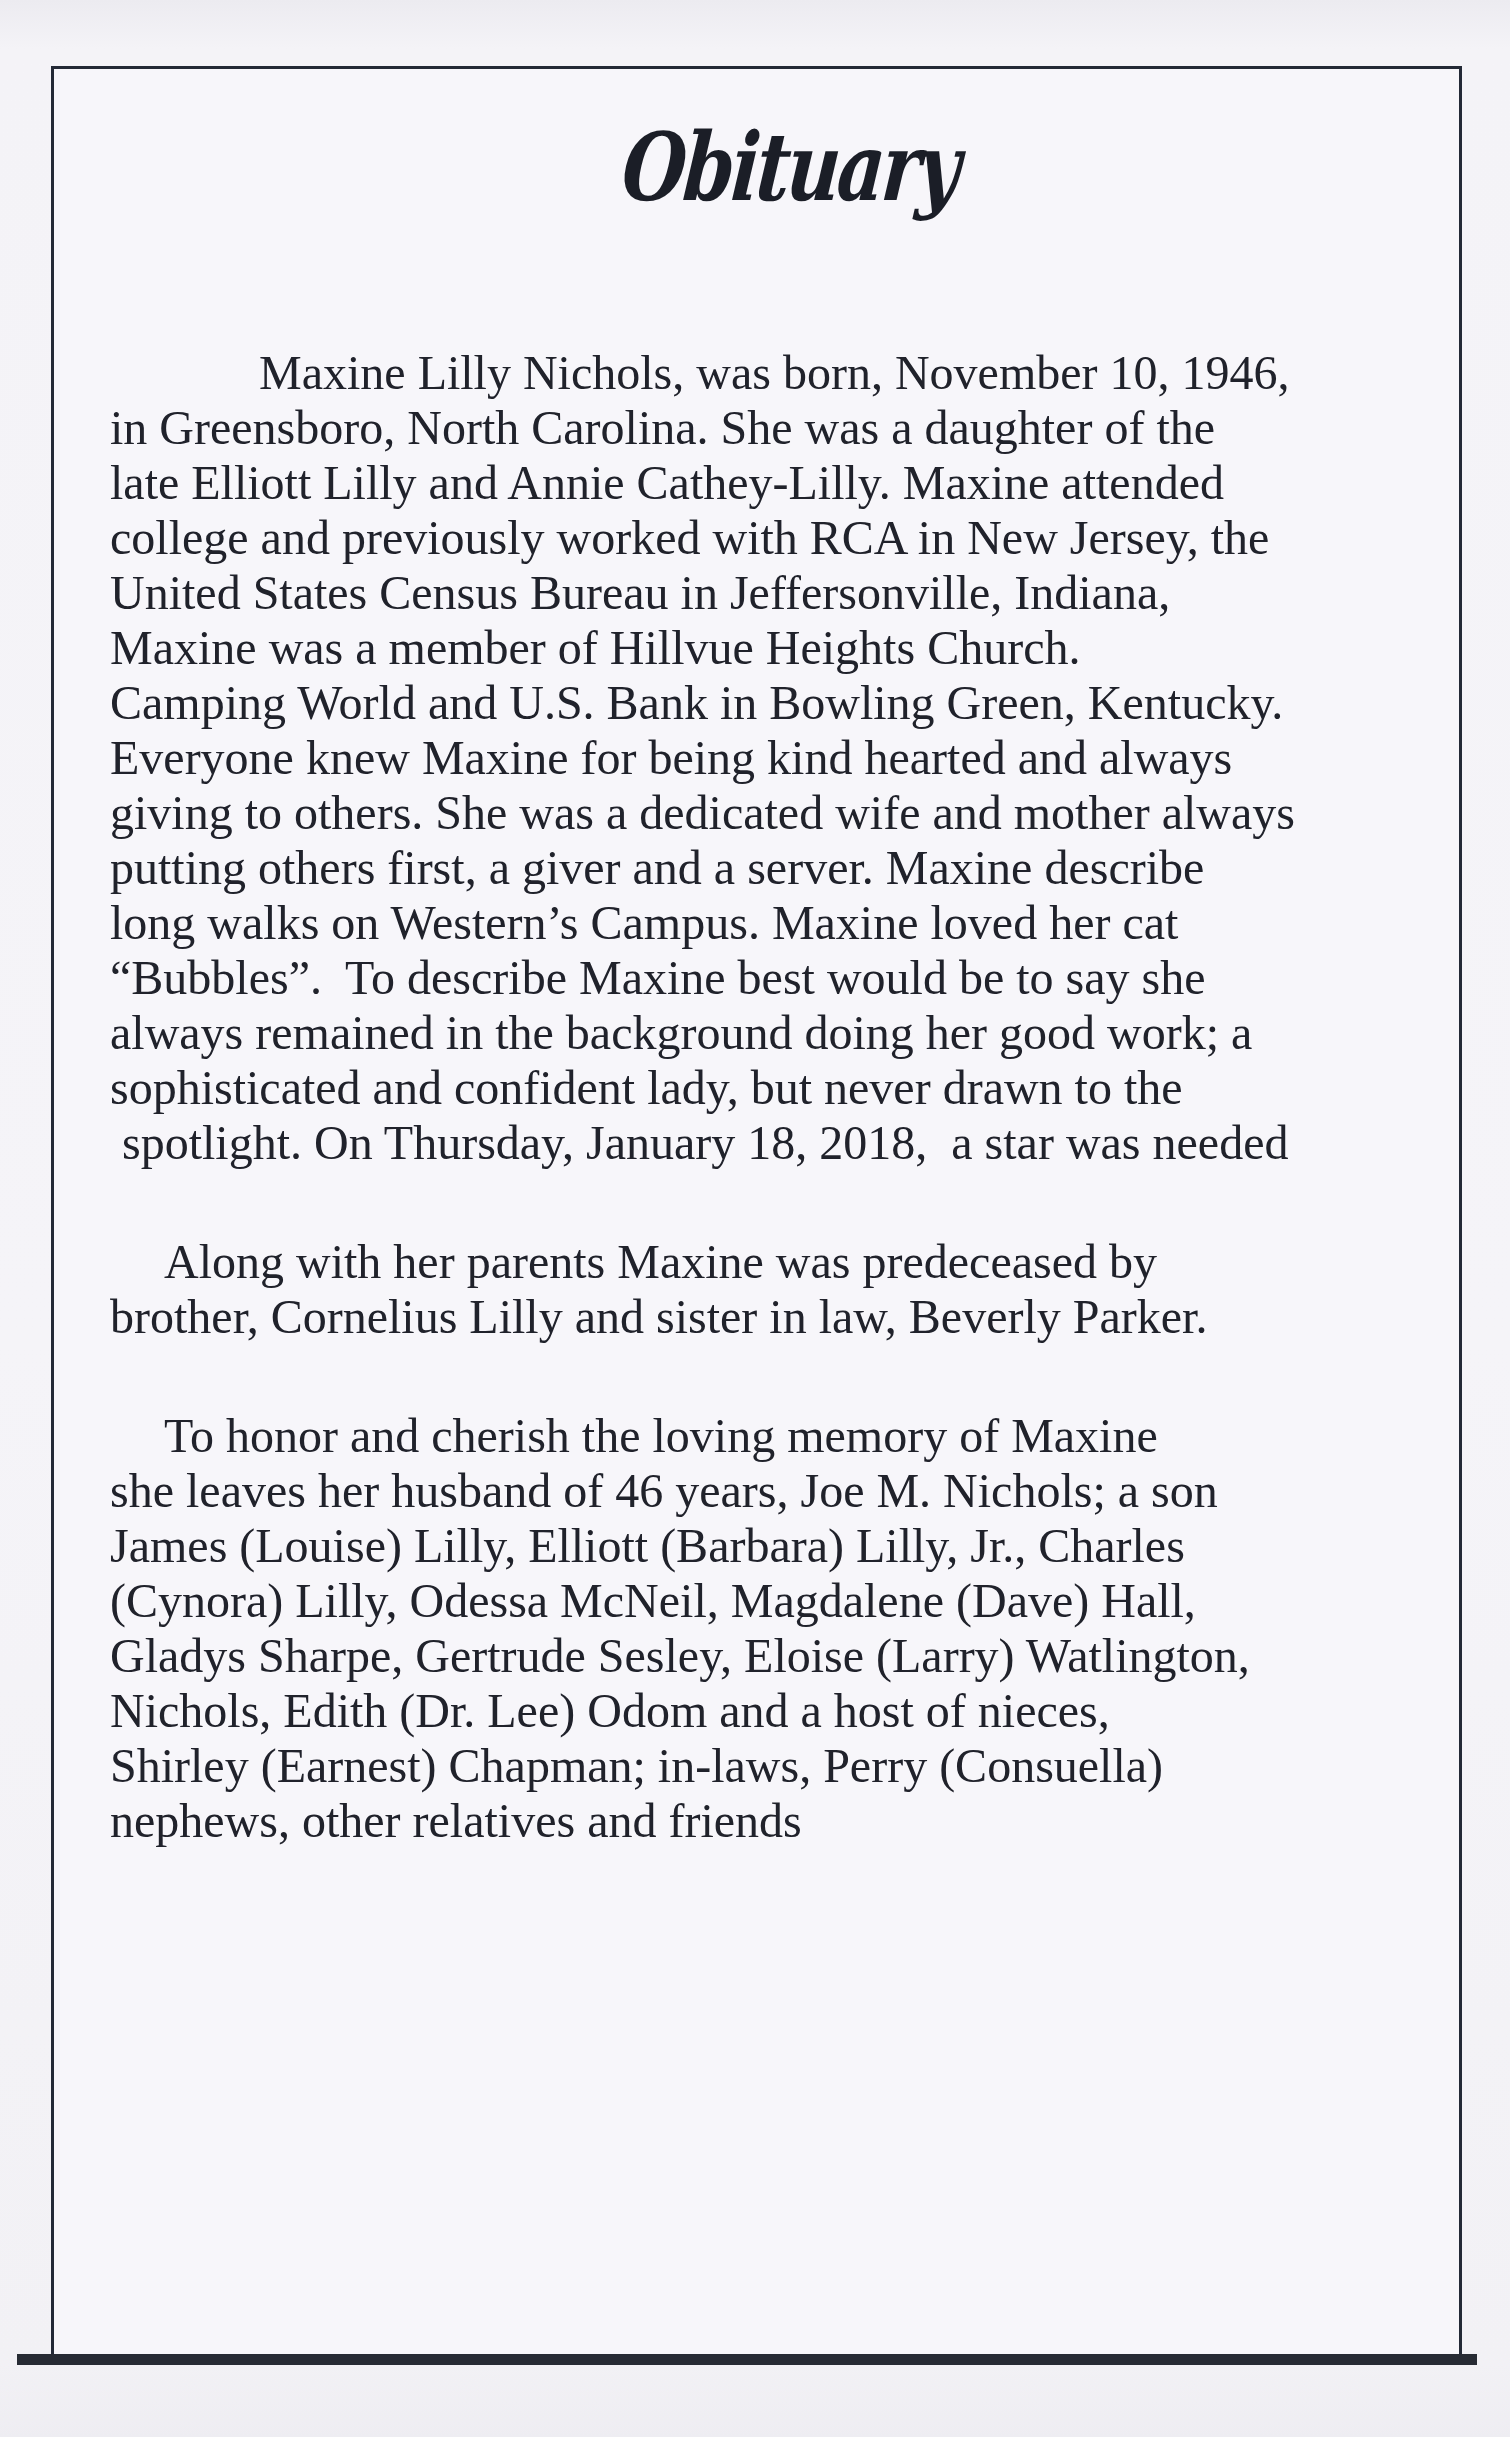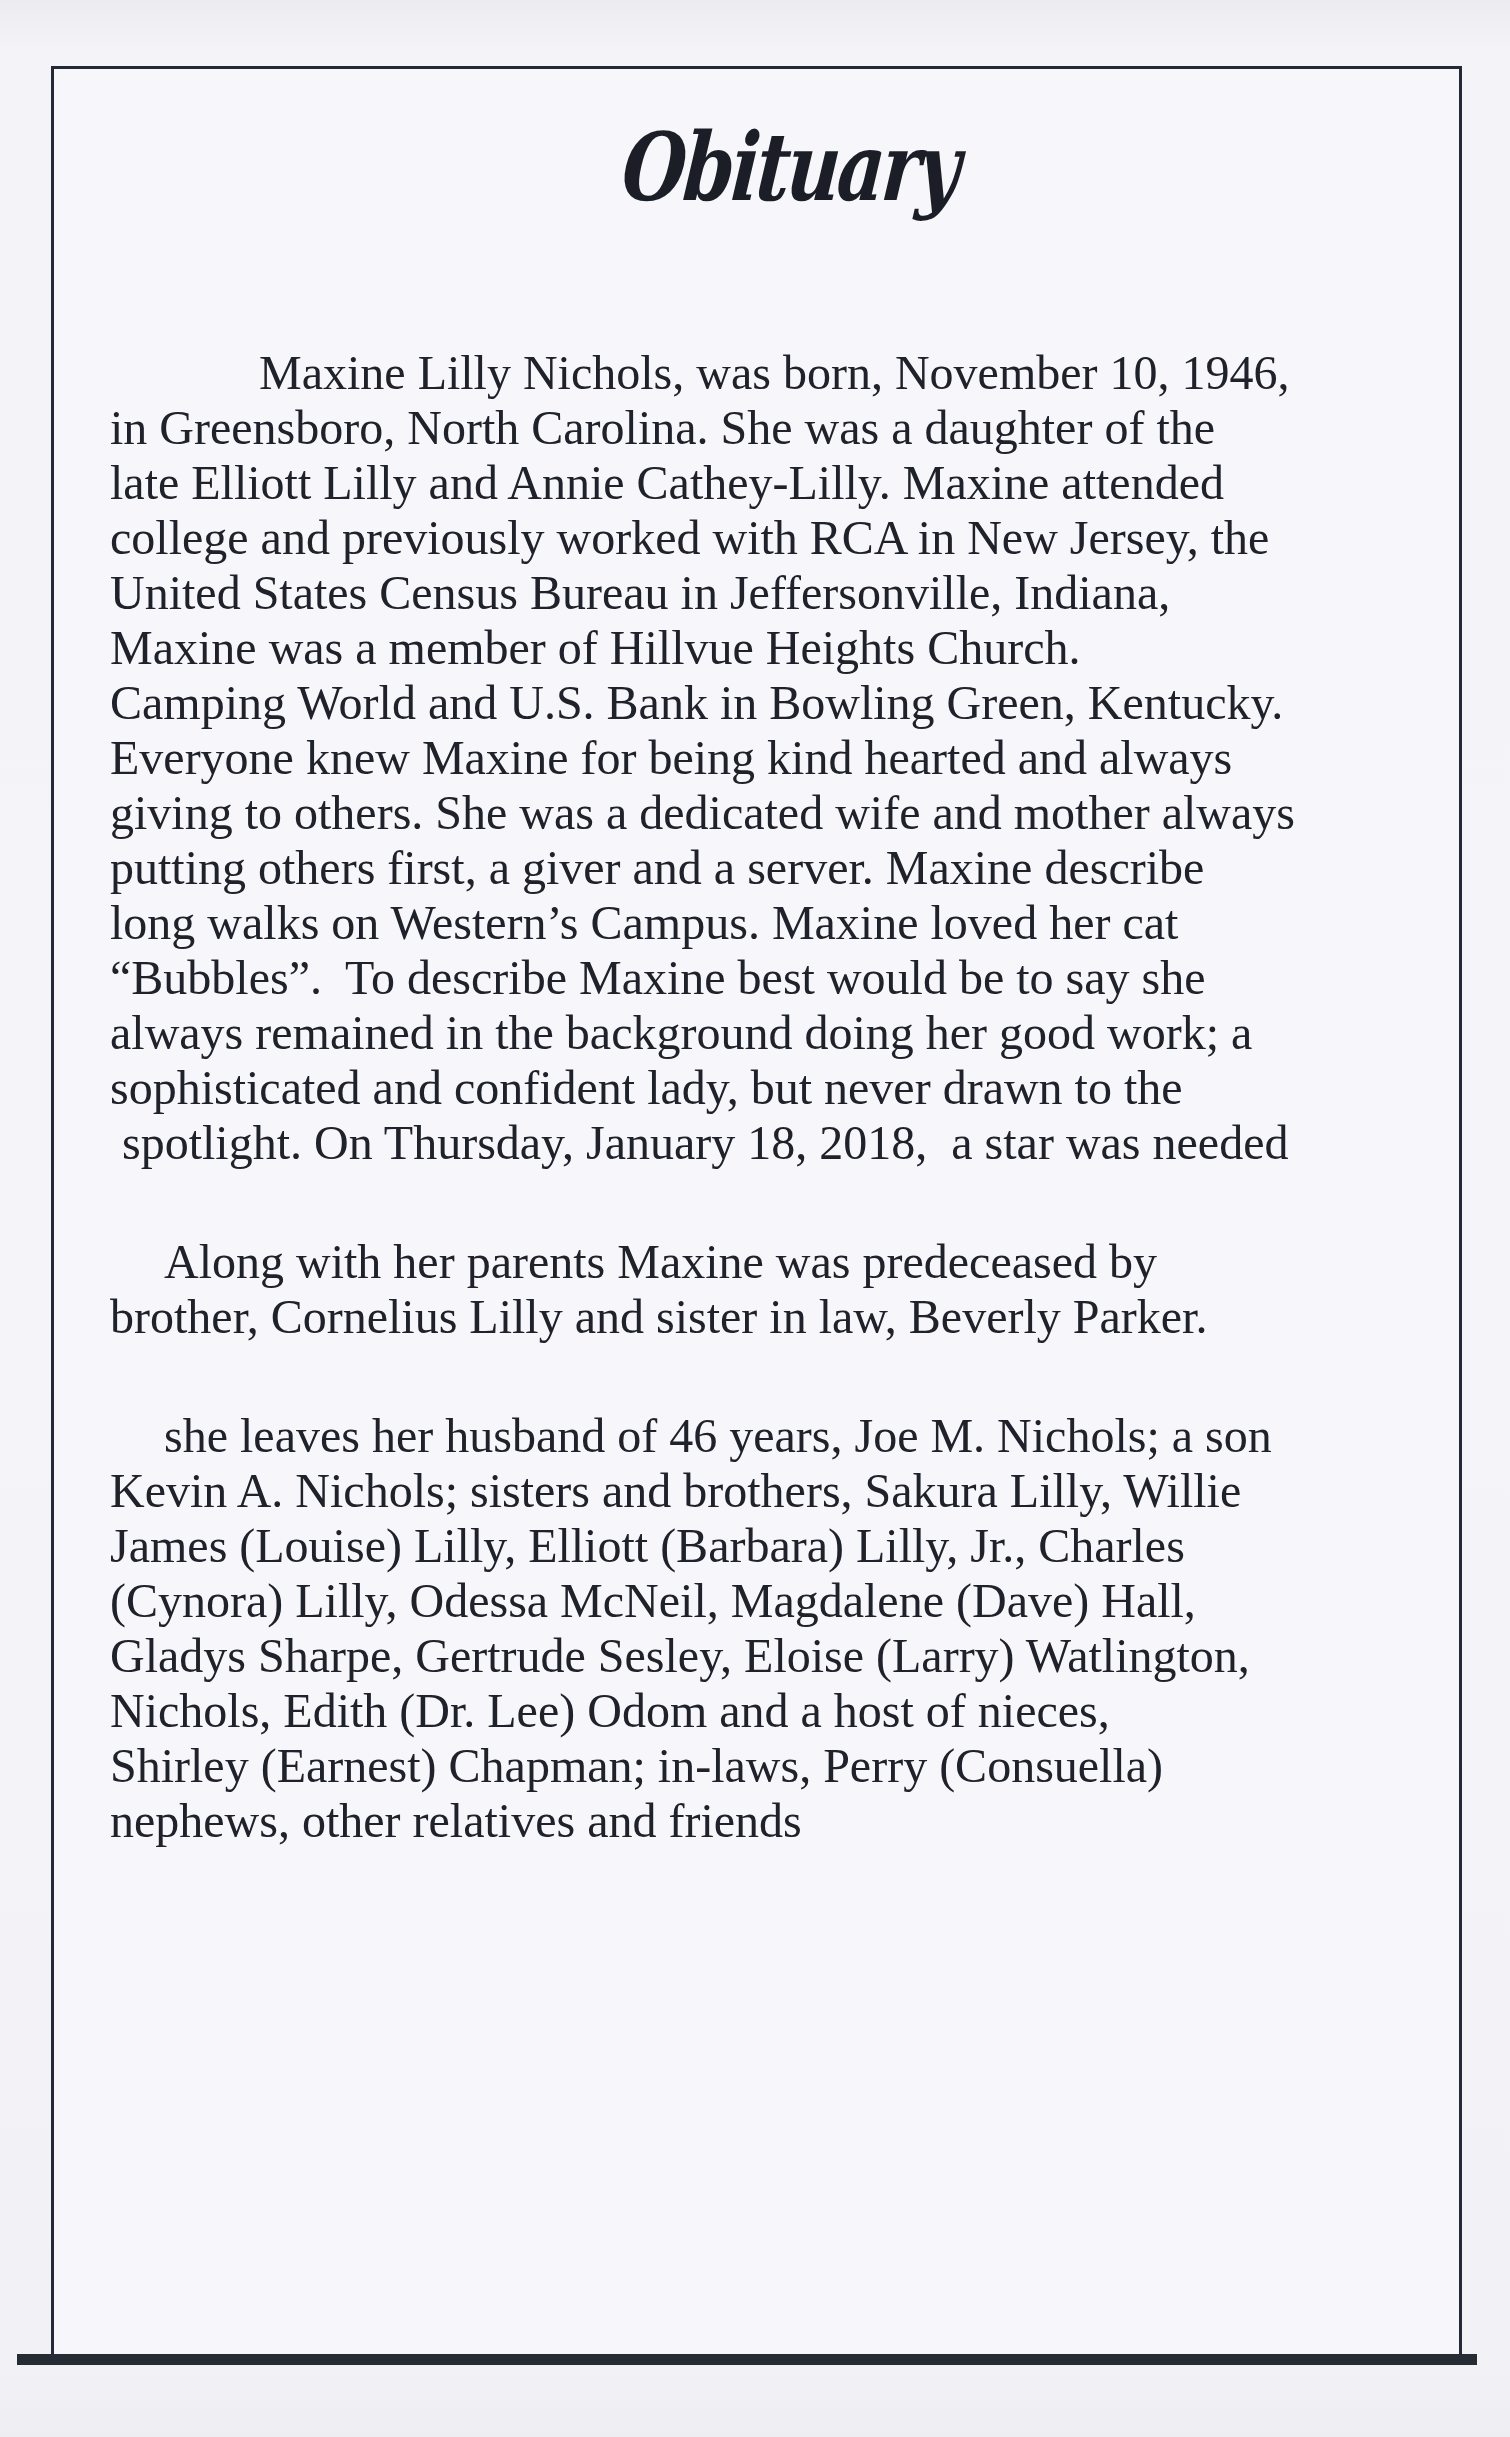--- a/index.html
+++ b/index.html
@@ -85,22 +85,22 @@
         <div class="line">“Bubbles”.  To describe Maxine best would be to say she</div>
         <div class="line">always remained in the background doing her good work; a</div>
         <div class="line">sophisticated and confident lady, but never drawn to the</div>
         <div class="line"> spotlight. On Thursday, January 18, 2018,  a star was needed</div>
       </div>
       <div class="para p1">
         <div class="line">Along with her parents Maxine was predeceased by</div>
         <div class="line">brother, Cornelius Lilly and sister in law, Beverly Parker.</div>
       </div>
       <div class="para p2">
+        <div class="line">To honor and cherish the loving memory of Maxine</div>
         <div class="line">she leaves her husband of 46 years, Joe M. Nichols; a son</div>
-        <div class="line">Kevin A. Nichols; sisters and brothers, Sakura Lilly, Willie</div>
         <div class="line">James (Louise) Lilly, Elliott (Barbara) Lilly, Jr., Charles</div>
         <div class="line">(Cynora) Lilly, Odessa McNeil, Magdalene (Dave) Hall,</div>
         <div class="line">Gladys Sharpe, Gertrude Sesley, Eloise (Larry) Watlington,</div>
         <div class="line">Nichols, Edith (Dr. Lee) Odom and a host of nieces,</div>
         <div class="line">Shirley (Earnest) Chapman; in-laws, Perry (Consuella)</div>
         <div class="line">nephews, other relatives and friends</div>
       </div>
     </div>
   <div class="bottom-edge"></div>
 </div>

